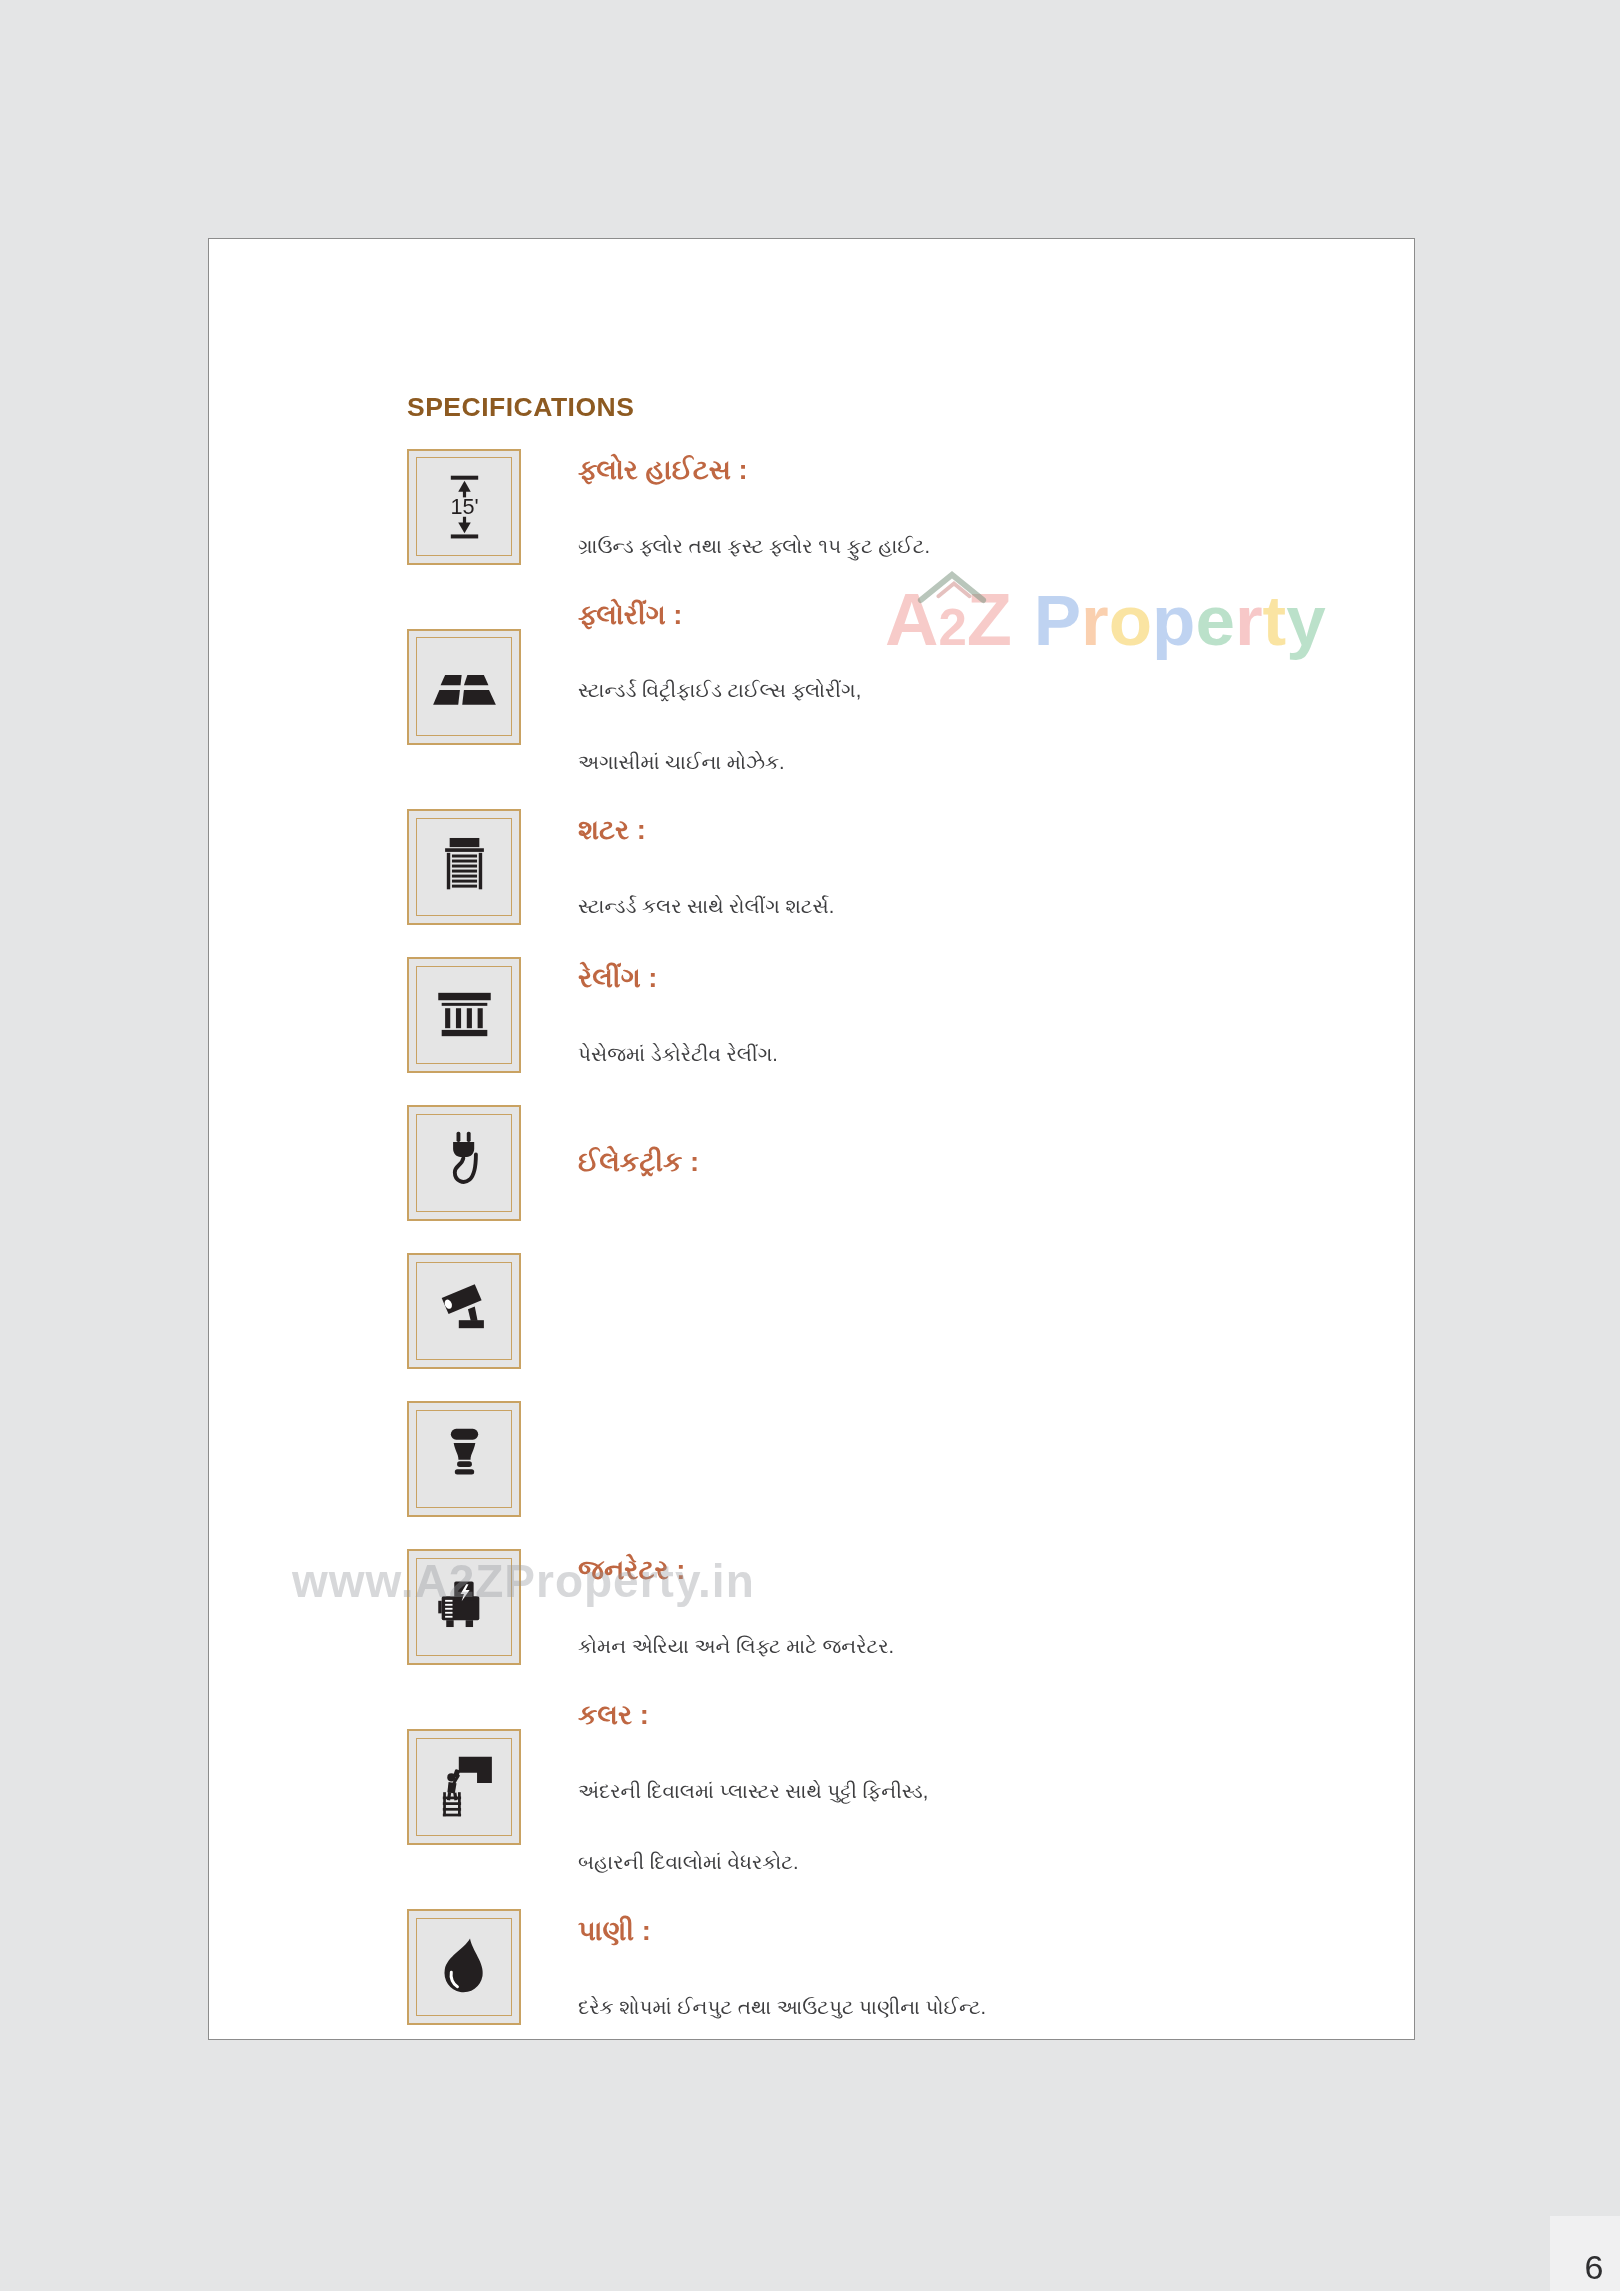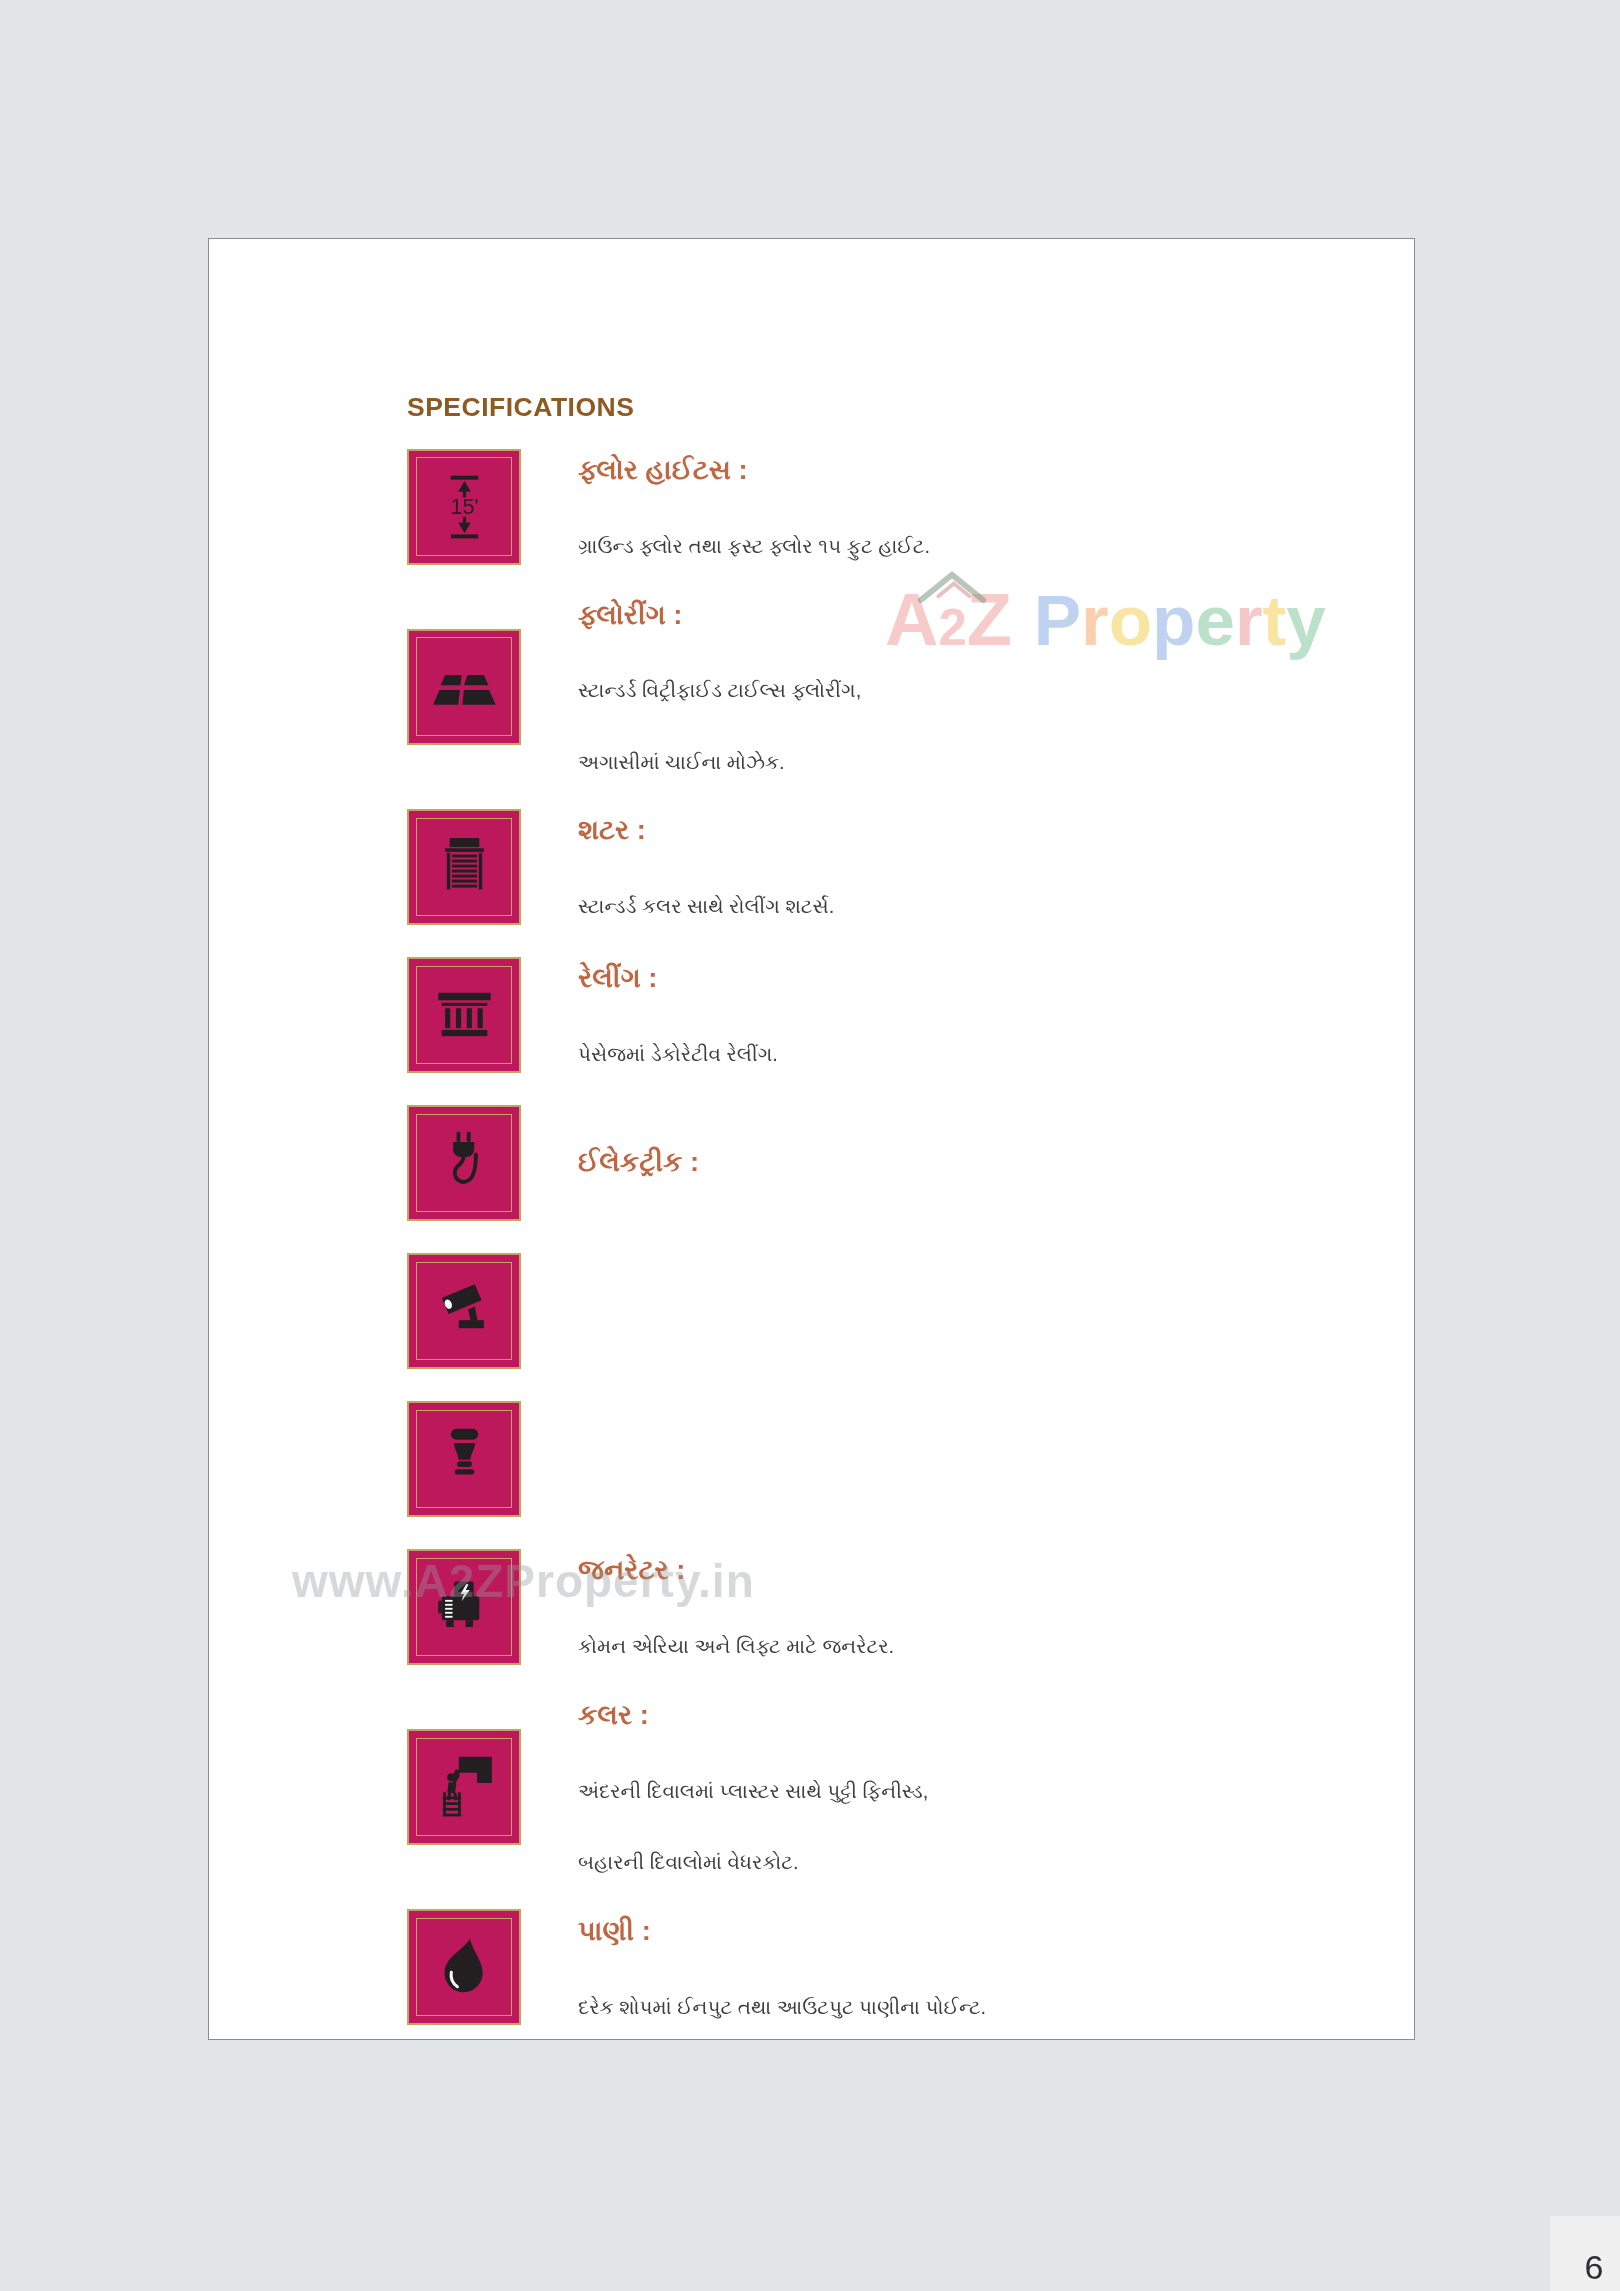--- a/index.html
+++ b/index.html
@@ -18,21 +18,21 @@
   h1.title{
     margin:0 0 25.5px 0;
     font-size:26.5px;font-weight:bold;letter-spacing:0.5px;
     color:var(--title-color,#8d5a21);
   }
   .spec-list{display:flex;flex-direction:column;gap:32px;}
   .spec-row{display:flex;align-items:center;gap:57px;}
   .icon-box{
     width:114px;height:116px;flex:0 0 114px;box-sizing:border-box;
     border:2px solid var(--box-border,#c9a262);
-    padding:6.9px;background:#be185d;
+    padding:6.9px;background:#e5e5e5;
   }
   .icon-inner{
     width:100%;height:100%;box-sizing:border-box;
     border:1.5px solid var(--box-border,#c9a262);
     display:flex;align-items:center;justify-content:center;
   }
   .icon-inner svg{width:73px;height:73px;display:block;}
   .spec-text{display:flex;flex-direction:column;gap:44px;}
   .spec-heading{
     font-size:27.4px;font-weight:bold;line-height:1.35;

